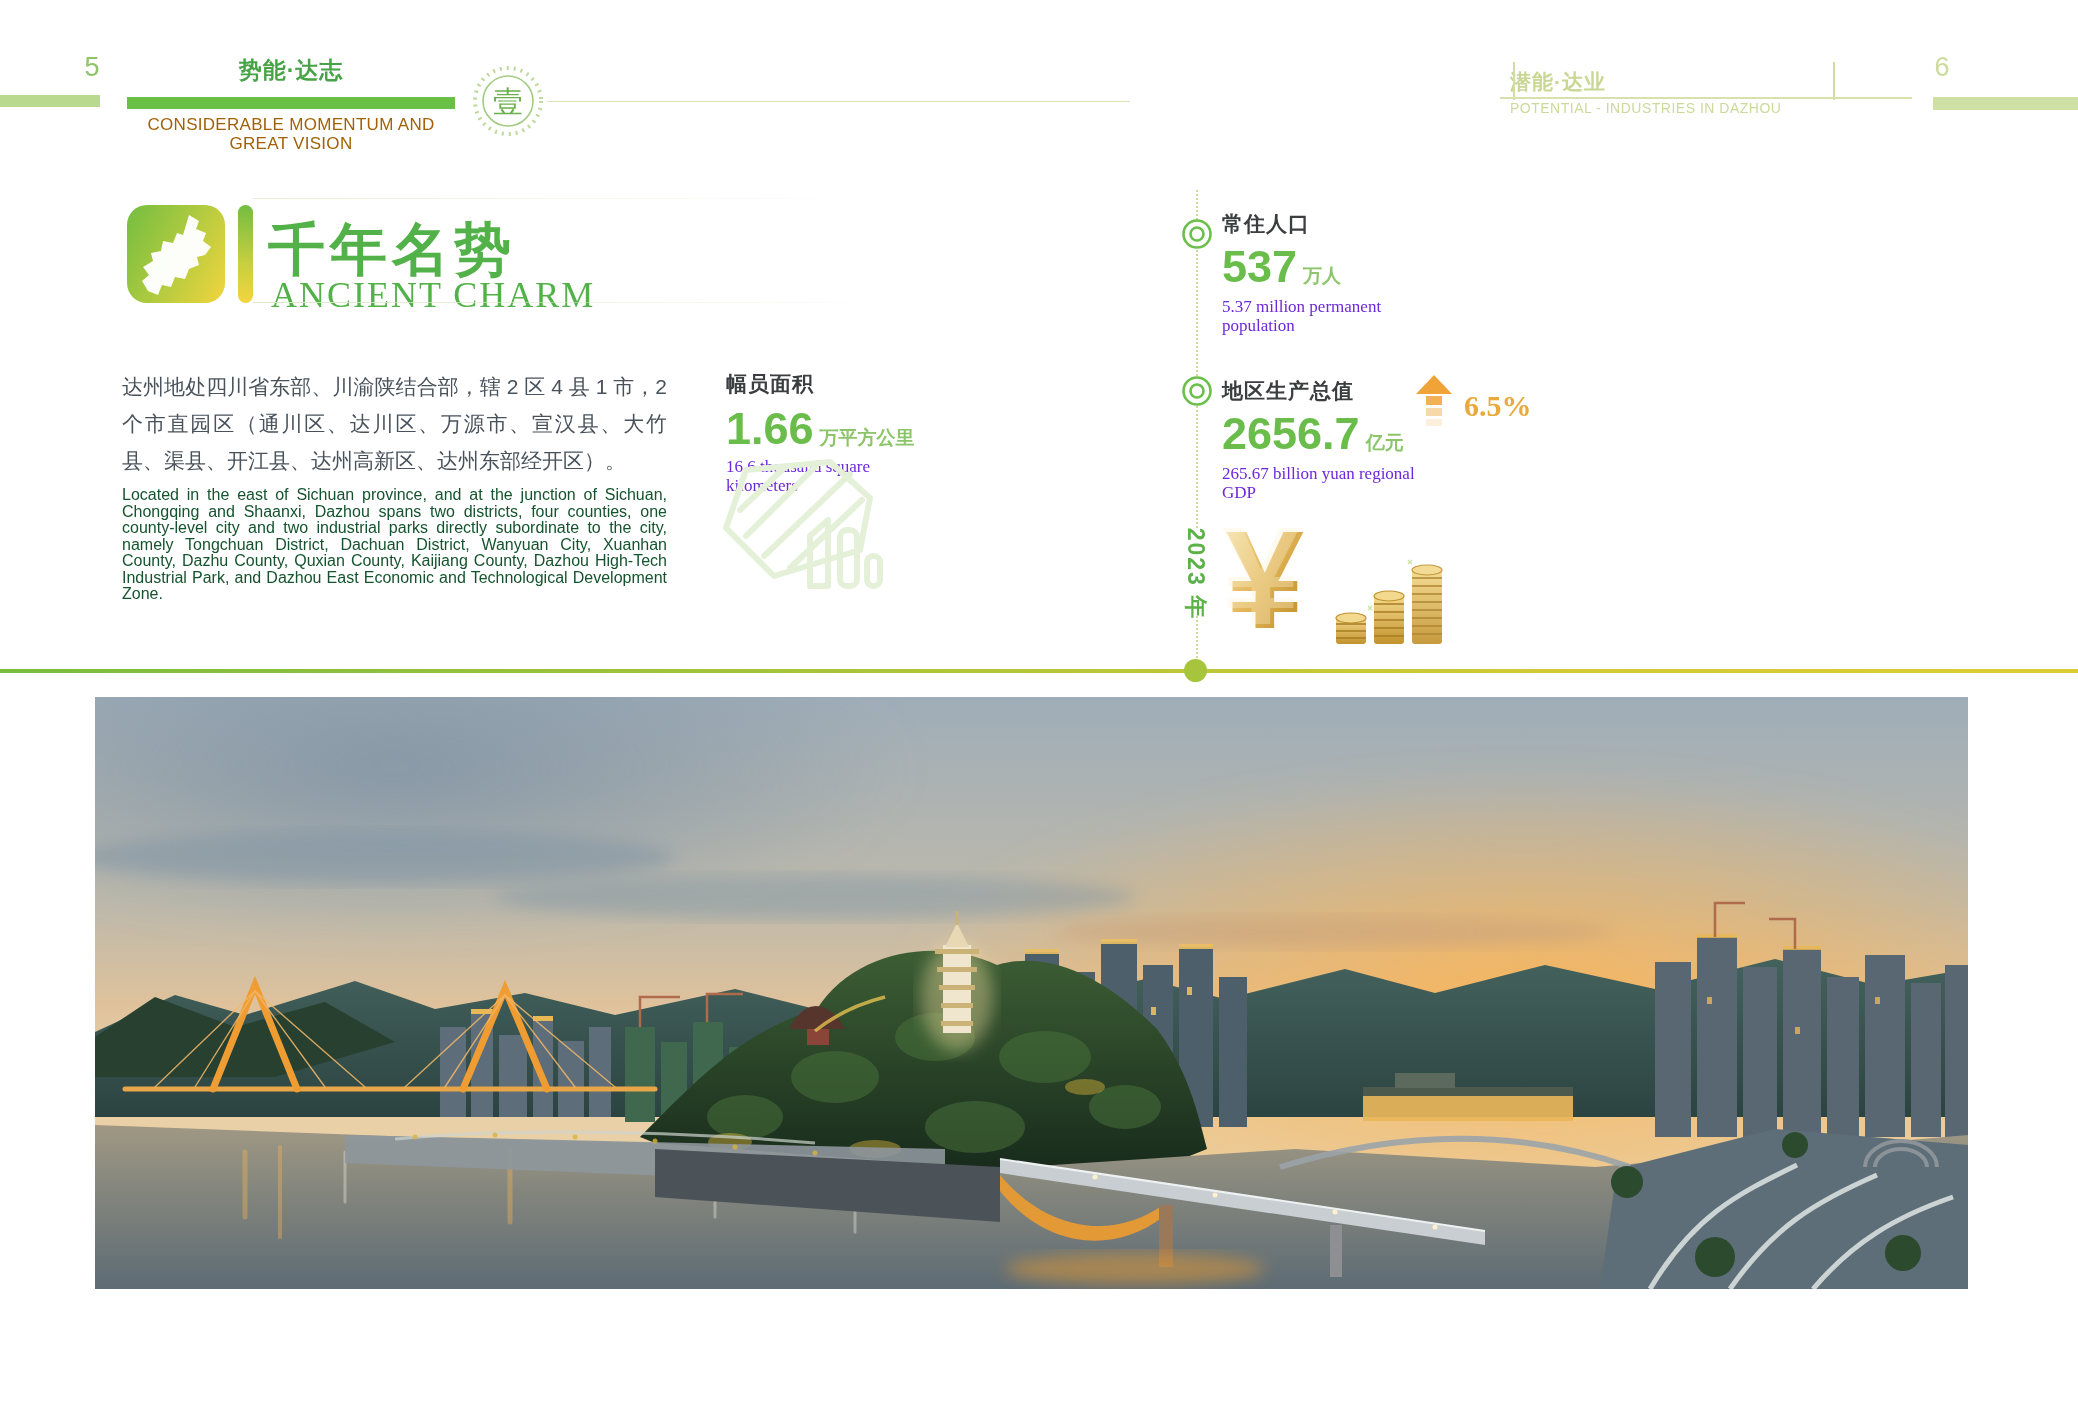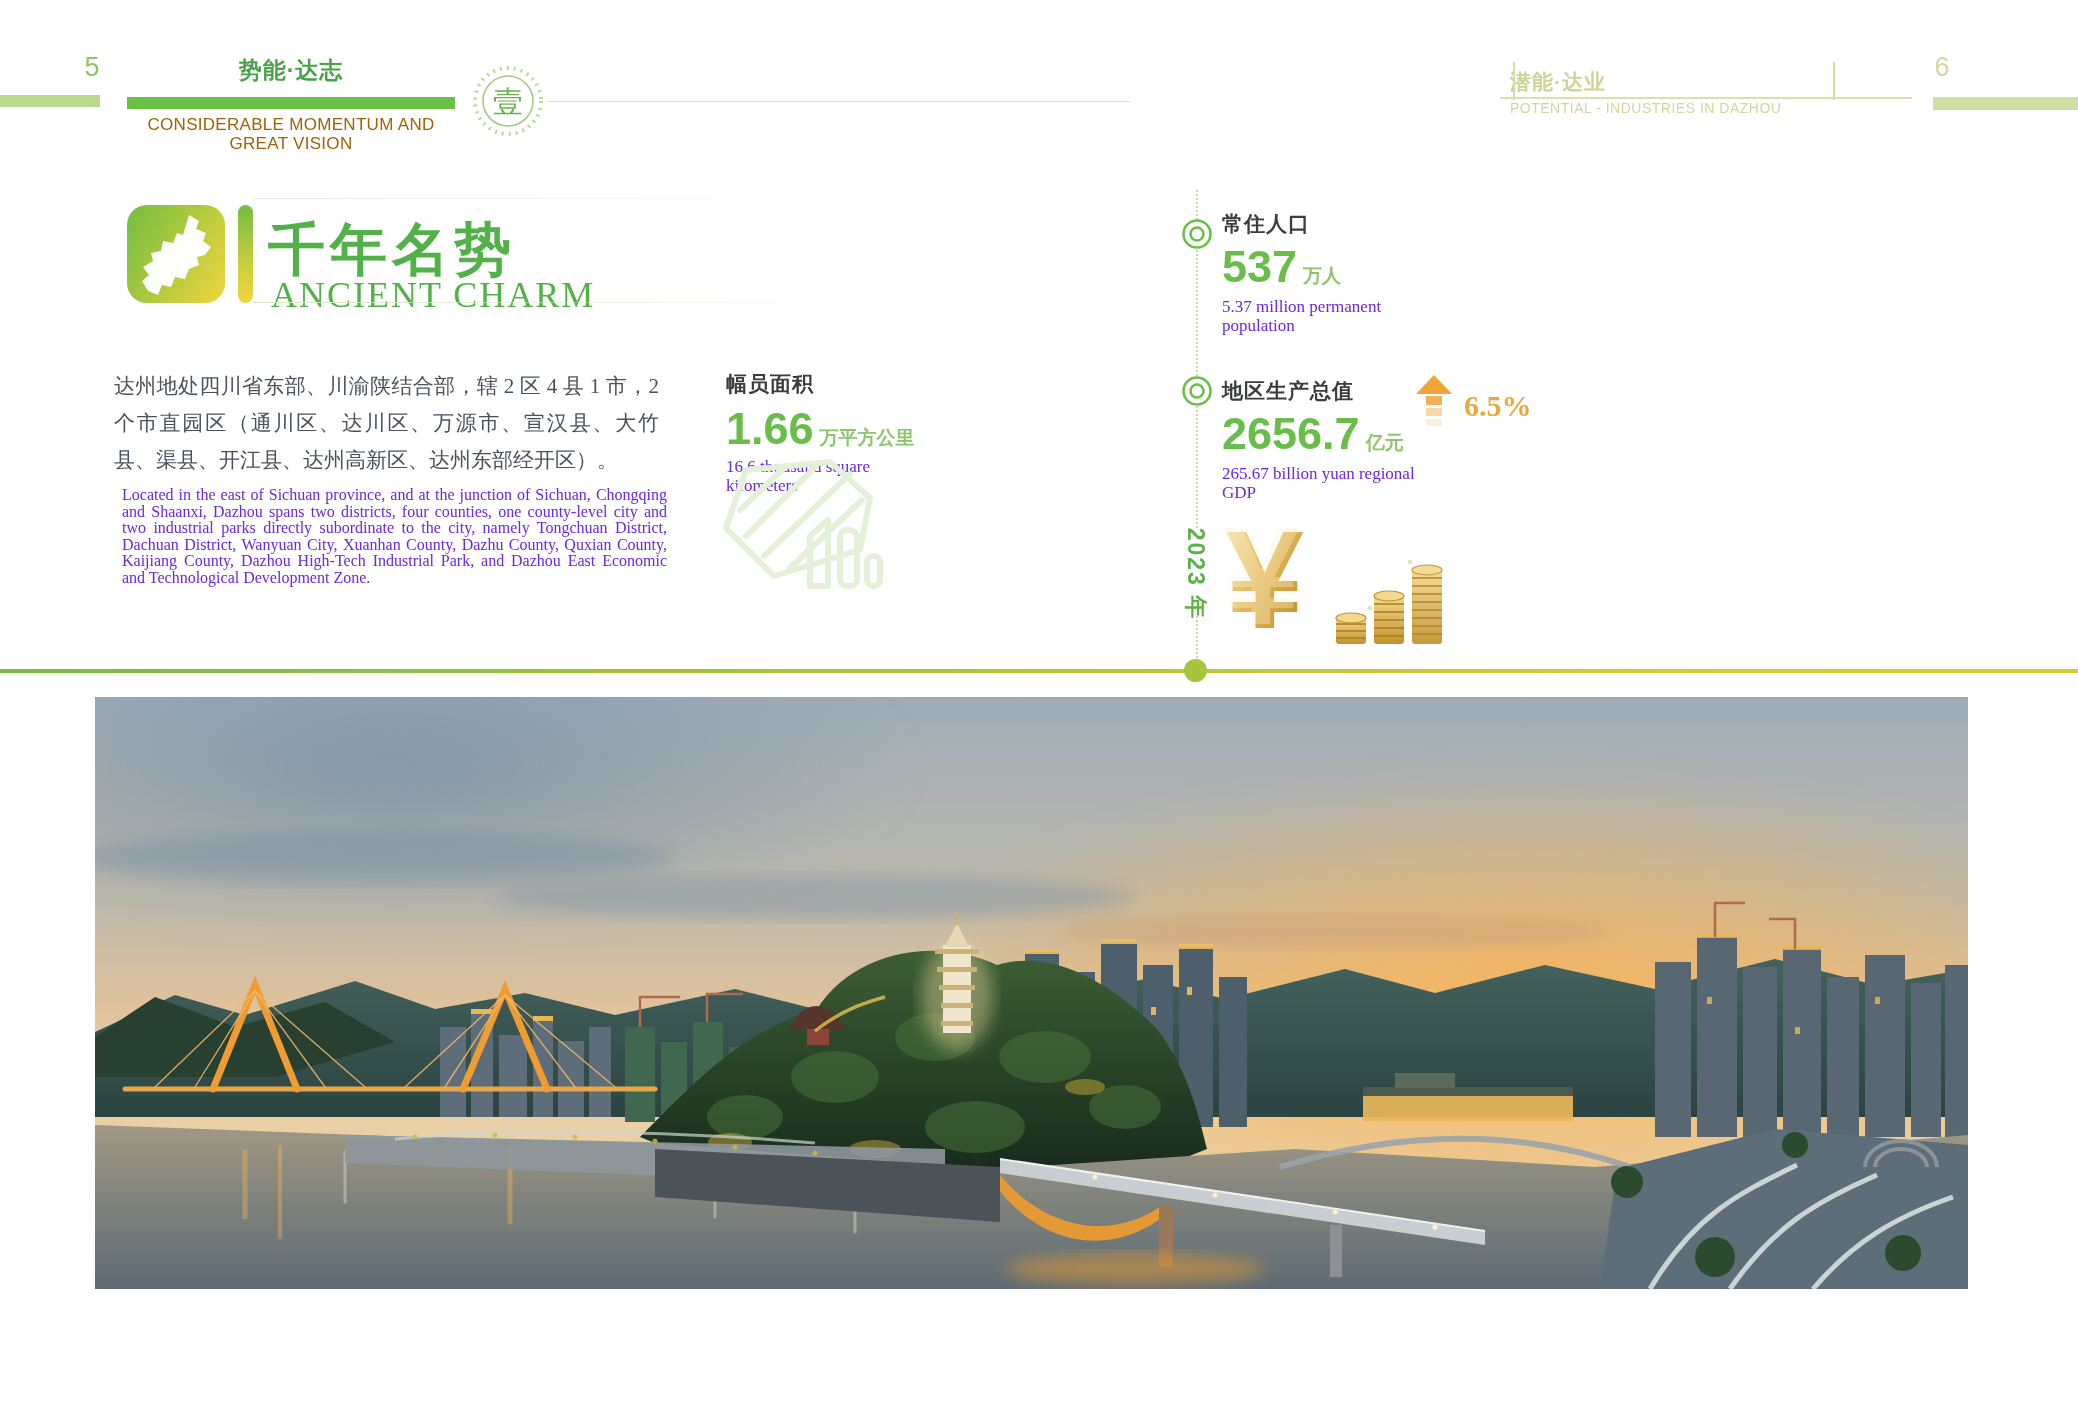--- a/index.html
+++ b/index.html
@@ -28,24 +28,24 @@
   .map-badge{left:127px;top:205px;width:98px;height:98px;border-radius:20px;
     background:linear-gradient(118deg,#74bd41 0%,#a9c93f 45%,#f2d53e 100%);}
   .title-vbar{left:238px;top:205px;width:15px;height:98px;border-radius:8px;
     background:linear-gradient(180deg,#74bd41 0%,#c8cf3f 60%,#f2d53e 100%);}
   .sec-cn{left:268px;top:212px;font-size:57px;font-weight:bold;color:#52b148;letter-spacing:5px;font-family:"Liberation Serif",serif;}
   .sec-en{left:271px;top:274px;font-size:36px;color:#52b148;letter-spacing:2px;font-family:"Liberation Serif",serif;}
   .rule-title-top{left:253px;top:198px;width:610px;height:1px;background:linear-gradient(90deg,#e7eed9,rgba(231,238,217,0));}
   .rule-title-bottom{left:253px;top:302px;width:630px;height:1px;background:linear-gradient(90deg,#dbe7c6,rgba(219,231,198,0));}
 
   
-  .p-cn{left:114px;top:368px;width:545px;font-family:Liberation Serif, serif;
+  .p-cn{left:122px;top:368px;width:545px;font-family:Liberation Sans, sans-serif;
     font-size:21px;line-height:37px;color:#49525b;text-align:justify;}
-  .p-en{left:122px;top:487px;width:545px;font-family:Liberation Serif, serif;
-    font-size:16px;line-height:16.5px;color:#6d28d9;text-align:justify;}
+  .p-en{left:122px;top:487px;width:545px;font-family:Liberation Sans, sans-serif;
+    font-size:16px;line-height:16.5px;color:#14532d;text-align:justify;}
 
   
   .stat-label{font-size:21px;font-weight:bold;color:#3c3d40;letter-spacing:1px;}
   .stat-value{font-size:45px;font-weight:bold;color:#6abd4b;letter-spacing:0;line-height:1;}
   .stat-unit{font-size:19px;font-weight:bold;color:#8cc56a;margin-left:6px;}
   .stat-cap{font-family:"Liberation Serif",serif;font-size:17px;line-height:19px;color:#6d28d9;}
 
   .area-block{left:726px;top:370px;width:230px;}
   .area-vrow{margin-top:8px;}
   .area-cap{margin-top:6px;width:175px;}

